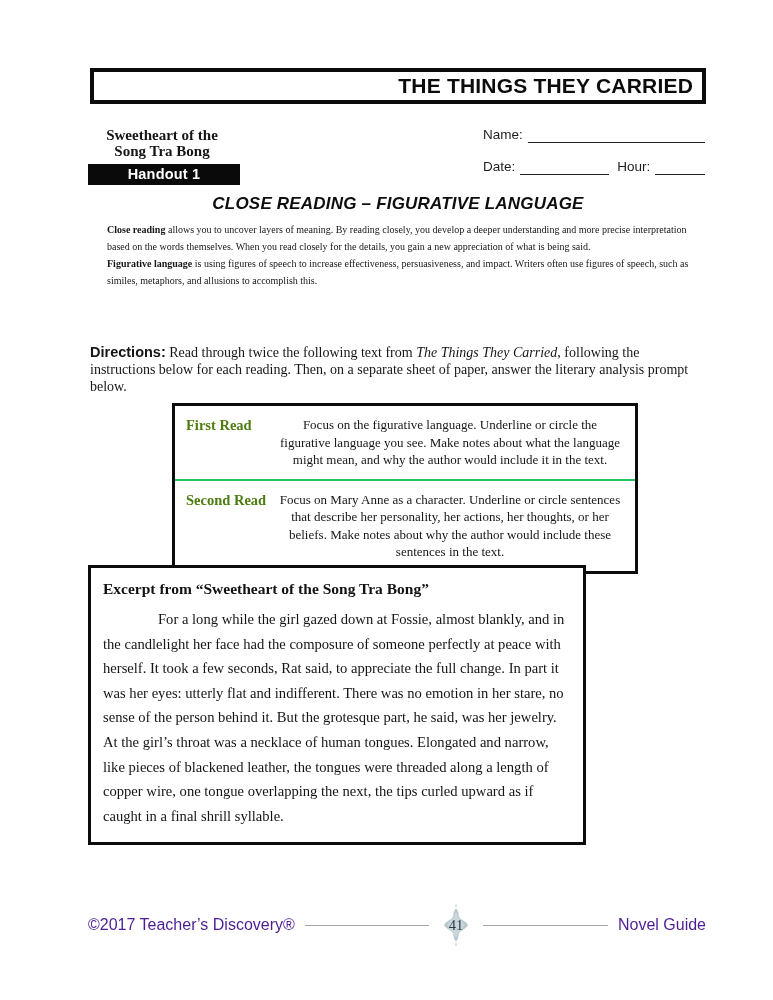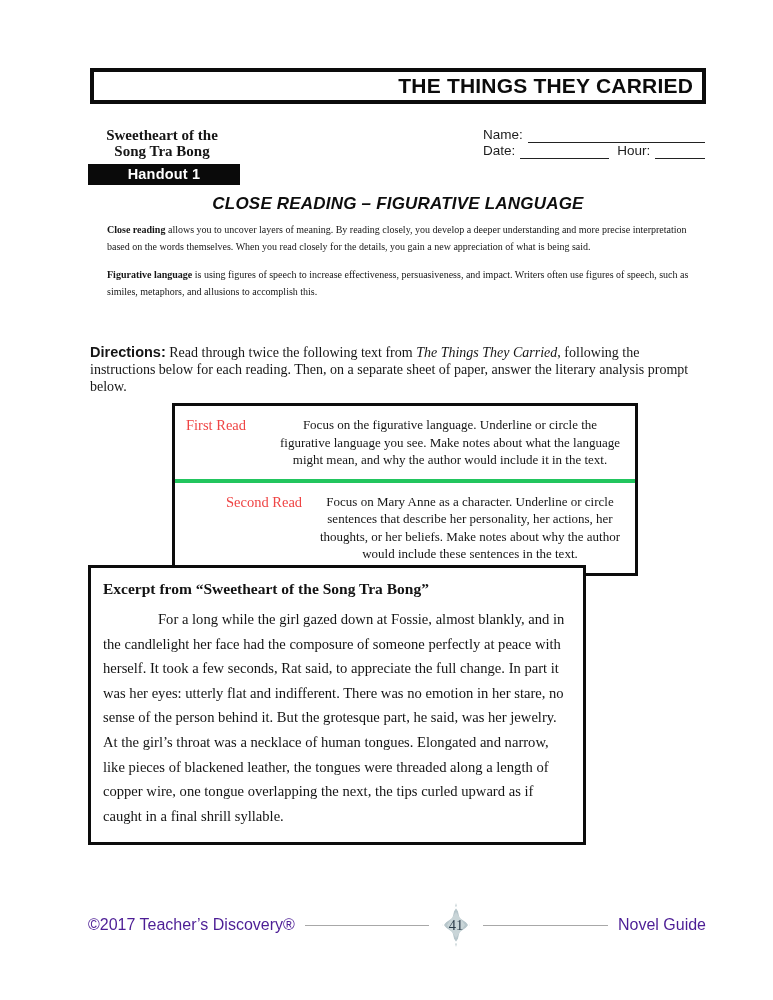--- a/index.html
+++ b/index.html
@@ -29,50 +29,50 @@
   .handout-badge {
     display:inline-block; margin-top:5px; background:#0a0a0a; color:#ffffff;
     font-family:"Liberation Sans", sans-serif; font-weight:bold; font-size:14.5px;
     padding:2px 0 3px; width:152px; letter-spacing:0.2px;
   }
 
   
   .name-block { position:absolute; left:483px; top:127px; width:222px;
     font-family:"Liberation Sans", sans-serif; font-size:13.5px; color:#1d1d1d; }
   .field-row { display:flex; align-items:flex-end; }
-  .field-row + .field-row { }
+  .field-row + .field-row { margin-top:16px; }
   .field-label { white-space:nowrap; padding-bottom:1px; }
   .fill-line { border-bottom:1.4px solid #222; height:15px; flex:1; margin-left:5px; }
   .fill-line.date { flex:0 0 89px; margin-right:8px; }
 
   
   .page-title {
     position:absolute; left:90px; top:194px; width:616px; text-align:center;
     font-family:"Liberation Sans", sans-serif; font-weight:bold; font-size:17px;
     color:#0e0e0e; letter-spacing:0.2px;font-style:italic;
   }
 
   
   .intro { position:absolute; left:107px; top:221px; width:596px;
     font-size:10px; line-height:17px; color:#161616; }
-  .intro p + p { margin-top:11px; }
+  .intro p + p { }
   .intro b { font-weight:bold; }
 
   
   .directions { position:absolute; left:90px; top:344px; width:614px;
     font-size:14px; line-height:17px; color:#161616; }
   .directions .lead { font-family:"Liberation Sans", sans-serif; font-weight:bold; font-size:14.5px; }
 
   
   .reading-table { position:absolute; left:172px; top:403px; width:466px;
     border:3px solid #0c0c0c; background:#fff; }
   .rt-row { display:flex; }
-  .rt-row + .rt-row { border-top:4px solid #22c55e;padding-left:40px; }
-  .rt-label { flex:0 0 100px; padding:10px 4px 10px 11px; font-weight:normal;
-    font-size:14.5px; line-height:18px; color:#ef4444; }
+  .rt-row + .rt-row { border-top:2px solid #22c55e; }
+  .rt-label { flex:0 0 100px; padding:10px 4px 10px 11px; font-weight:bold;
+    font-size:14.5px; line-height:18px; color:#4d7c0f; }
   .rt-text { flex:1; padding:10px 12px 10px 2px; font-size:13px; line-height:17.5px; color:#161616;text-align:center; }
 
   
   .excerpt-box { position:absolute; left:88px; top:565px; width:498px; min-height:247px;
     border:3px solid #0c0c0c; padding:12px 14px 14px 12px; background:#fff; }
   .excerpt-heading { font-weight:bold; font-size:15.5px; color:#121212; }
   .excerpt-body { margin-top:9px; font-size:14.6px; line-height:24.6px;
     text-indent:55px; color:#141414; }
 
   

